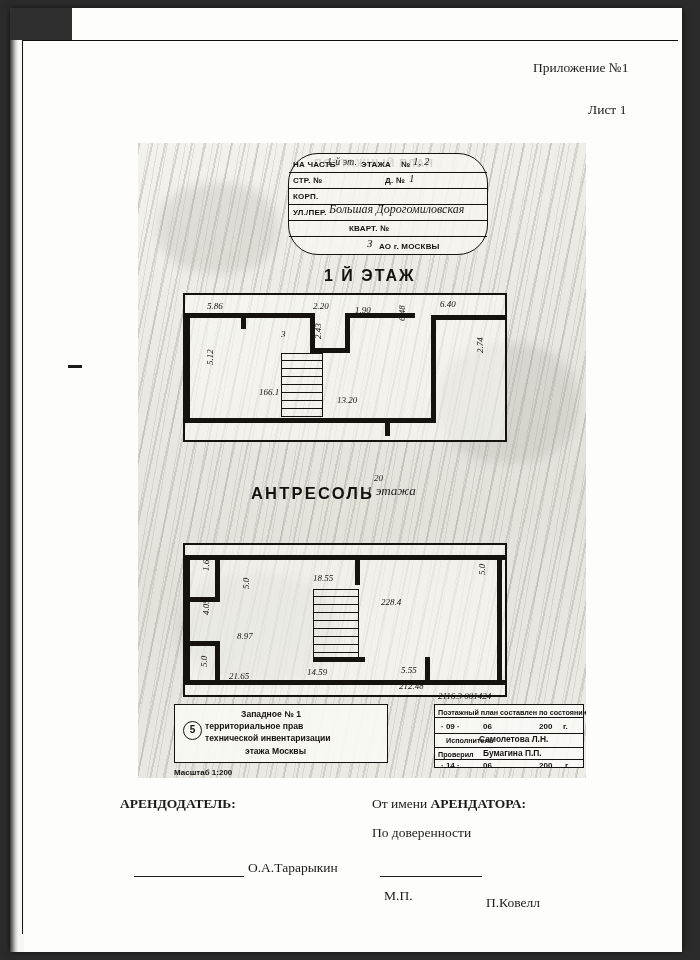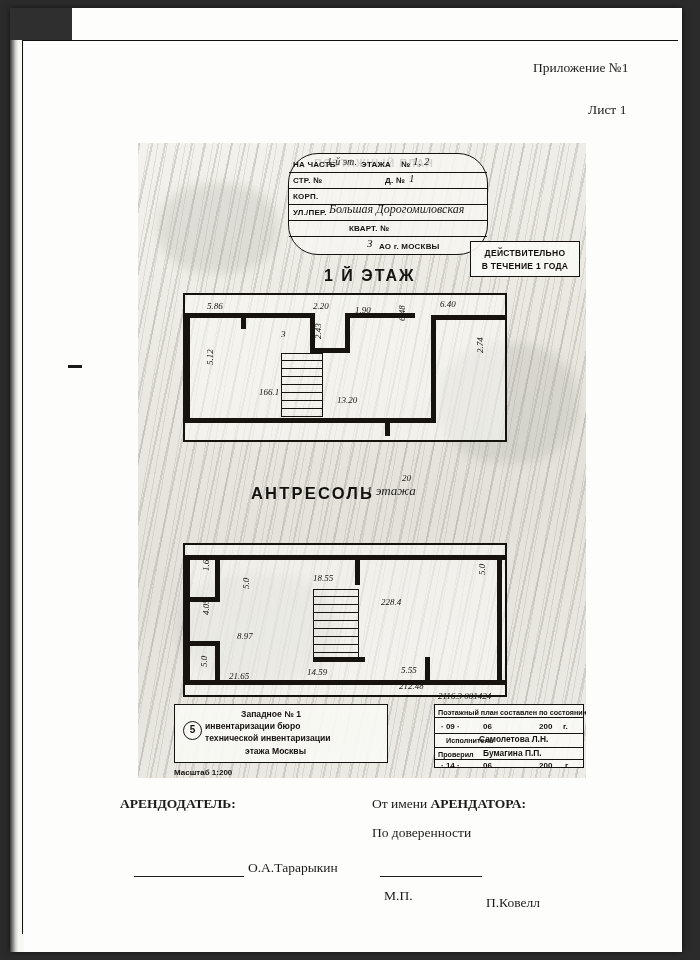--- a/index.html
+++ b/index.html
@@ -349,24 +349,20 @@
       <div class="hand" style="left:120px;top:18px;font-size:11px;">1</div>
 
       <div class="tb-txt" style="left:4px;top:54px;">УЛ./ПЕР.</div>
       <div class="hand" style="left:40px;top:48px;font-size:12px;">Большая Дорогомиловская</div>
 
       <div class="tb-txt" style="left:60px;top:70px;">КВАРТ. №</div>
       <div class="hand" style="left:78px;top:83px;font-size:11px;">З</div>
       <div class="tb-txt" style="left:90px;top:88px;">АО г. МОСКВЫ</div>
     </div>
 
-    <div class="valid-box">
-      <span style="top:6px;">ДЕЙСТВИТЕЛЬНО</span>
-      <span style="top:19px;">В ТЕЧЕНИЕ 1 ГОДА</span>
-    </div>
 
     <div class="floor-label">1 Й ЭТАЖ</div>
 
     <div class="plan" style="left:45px;top:150px;width:320px;height:145px;">
       <div class="pw" style="left:0;top:18px;width:125px;height:5px;"></div>
       <div class="pw" style="left:0;top:18px;width:5px;height:110px;"></div>
       <div class="pw" style="left:0;top:123px;width:250px;height:5px;"></div>
       <div class="pw" style="left:125px;top:18px;width:5px;height:40px;"></div>
       <div class="pw" style="left:125px;top:53px;width:40px;height:5px;"></div>
       <div class="pw" style="left:160px;top:18px;width:5px;height:40px;"></div>
@@ -393,21 +389,21 @@
       <div class="dim rot" style="left:212px;top:26px;">6.48</div>
       <div class="dim" style="left:255px;top:4px;">6.40</div>
       <div class="dim rot" style="left:290px;top:58px;">2.74</div>
       <div class="dim rot" style="left:20px;top:70px;">5.12</div>
       <div class="dim" style="left:74px;top:92px;text-align:right;">166.1</div>
       <div class="dim" style="left:152px;top:100px;">13.20</div>
       <div class="dim" style="left:96px;top:34px;">3</div>
     </div>
 
     <div class="antresol">АНТРЕСОЛЬ</div>
-    <div class="hand" style="left:236px;top:330px;font-size:9px;margin-left:28px;">20</div>
+    <div class="hand" style="left:236px;top:330px;font-size:9px;">20</div>
     <div class="hand" style="left:228px;top:340px;font-size:13px;">1 этажа</div>
 
 
     <div class="plan" style="left:45px;top:400px;width:320px;height:150px;">
       <div class="pw" style="left:0;top:10px;width:320px;height:5px;"></div>
       <div class="pw" style="left:0;top:10px;width:5px;height:130px;"></div>
       <div class="pw" style="left:0;top:135px;width:320px;height:5px;"></div>
       <div class="pw" style="left:312px;top:10px;width:5px;height:130px;"></div>
       <div class="pw" style="left:30px;top:10px;width:5px;height:46px;"></div>
       <div class="pw" style="left:0;top:52px;width:35px;height:5px;"></div>
@@ -439,21 +435,21 @@
       <div class="dim" style="left:216px;top:120px;">5.55</div>
       <div class="dim" style="left:44px;top:126px;">21.65</div>
       <div class="dim" style="left:214px;top:136px;">212.48</div>
       <div class="dim rot" style="left:56px;top:44px;">5.0</div>
     </div>
     <div class="dim" style="left:300px;top:548px;">2116.3 001424</div>
 
     <div class="bureau">
       <div class="circ">5</div>
       <span style="top:4px;left:66px;">Западное № 1</span>
-      <span style="top:16px;">инвентаризации бюро</span>
+      <span style="top:16px;">территориальное прав</span>
       <span style="top:28px;">технической инвентаризации</span>
       <span style="top:41px;left:70px;">этажа Москвы</span>
     </div>
     <div class="scale-lbl">Масштаб 1:200</div>
 
     <div class="made">
       <div class="l" style="top:12px;"></div>
       <div class="l" style="top:28px;"></div>
       <div class="l" style="top:42px;"></div>
       <div class="l" style="top:54px;"></div>

